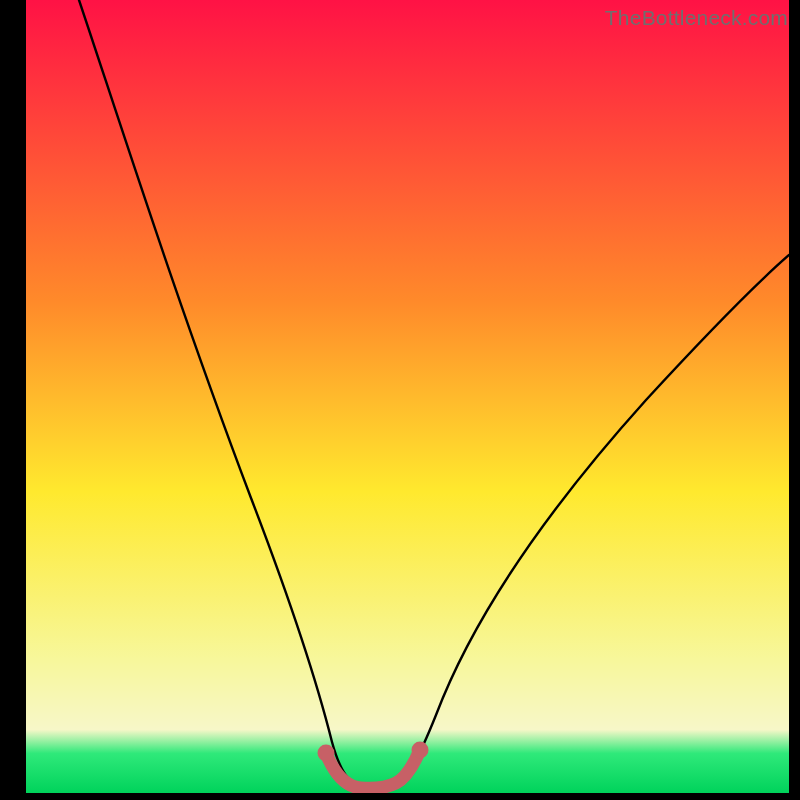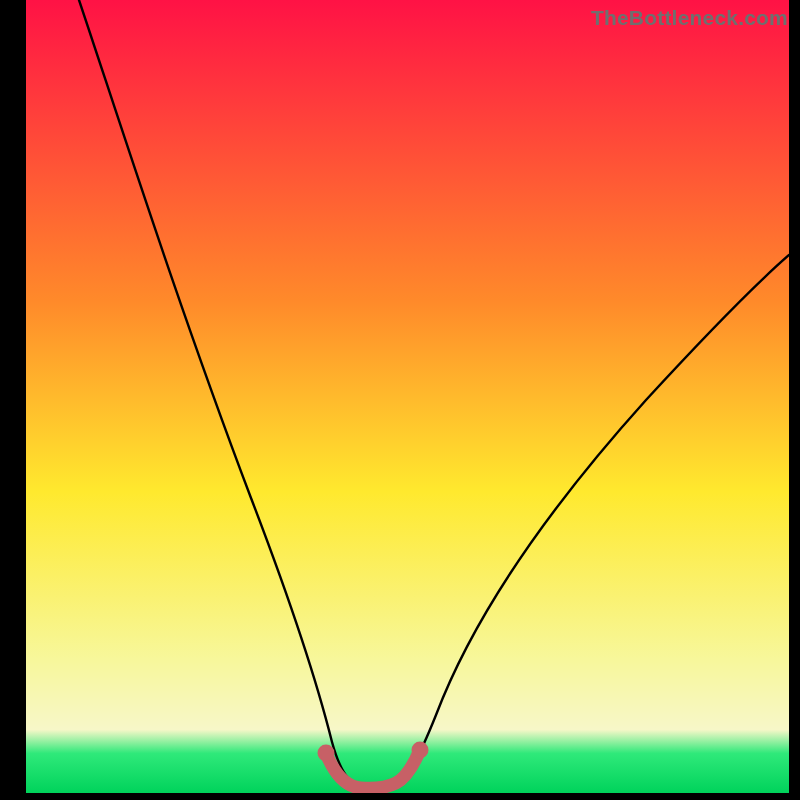--- a/index.html
+++ b/index.html
@@ -23,21 +23,21 @@
     top: 0;
     width: 763px;
     height: 793px;
   }
   .watermark {
     position: absolute;
     top: 6px;
     right: 12px;
     color: #6f6f6f;
     font-size: 21px;
-    font-weight: 700;
+    font-weight: 400;
     letter-spacing: 0.2px;
     user-select: none;
   }
 </style>
 </head>
 <body>
 
 <div class="stage">
 
   <svg class="plot" viewBox="0 0 763 793" preserveAspectRatio="none">

